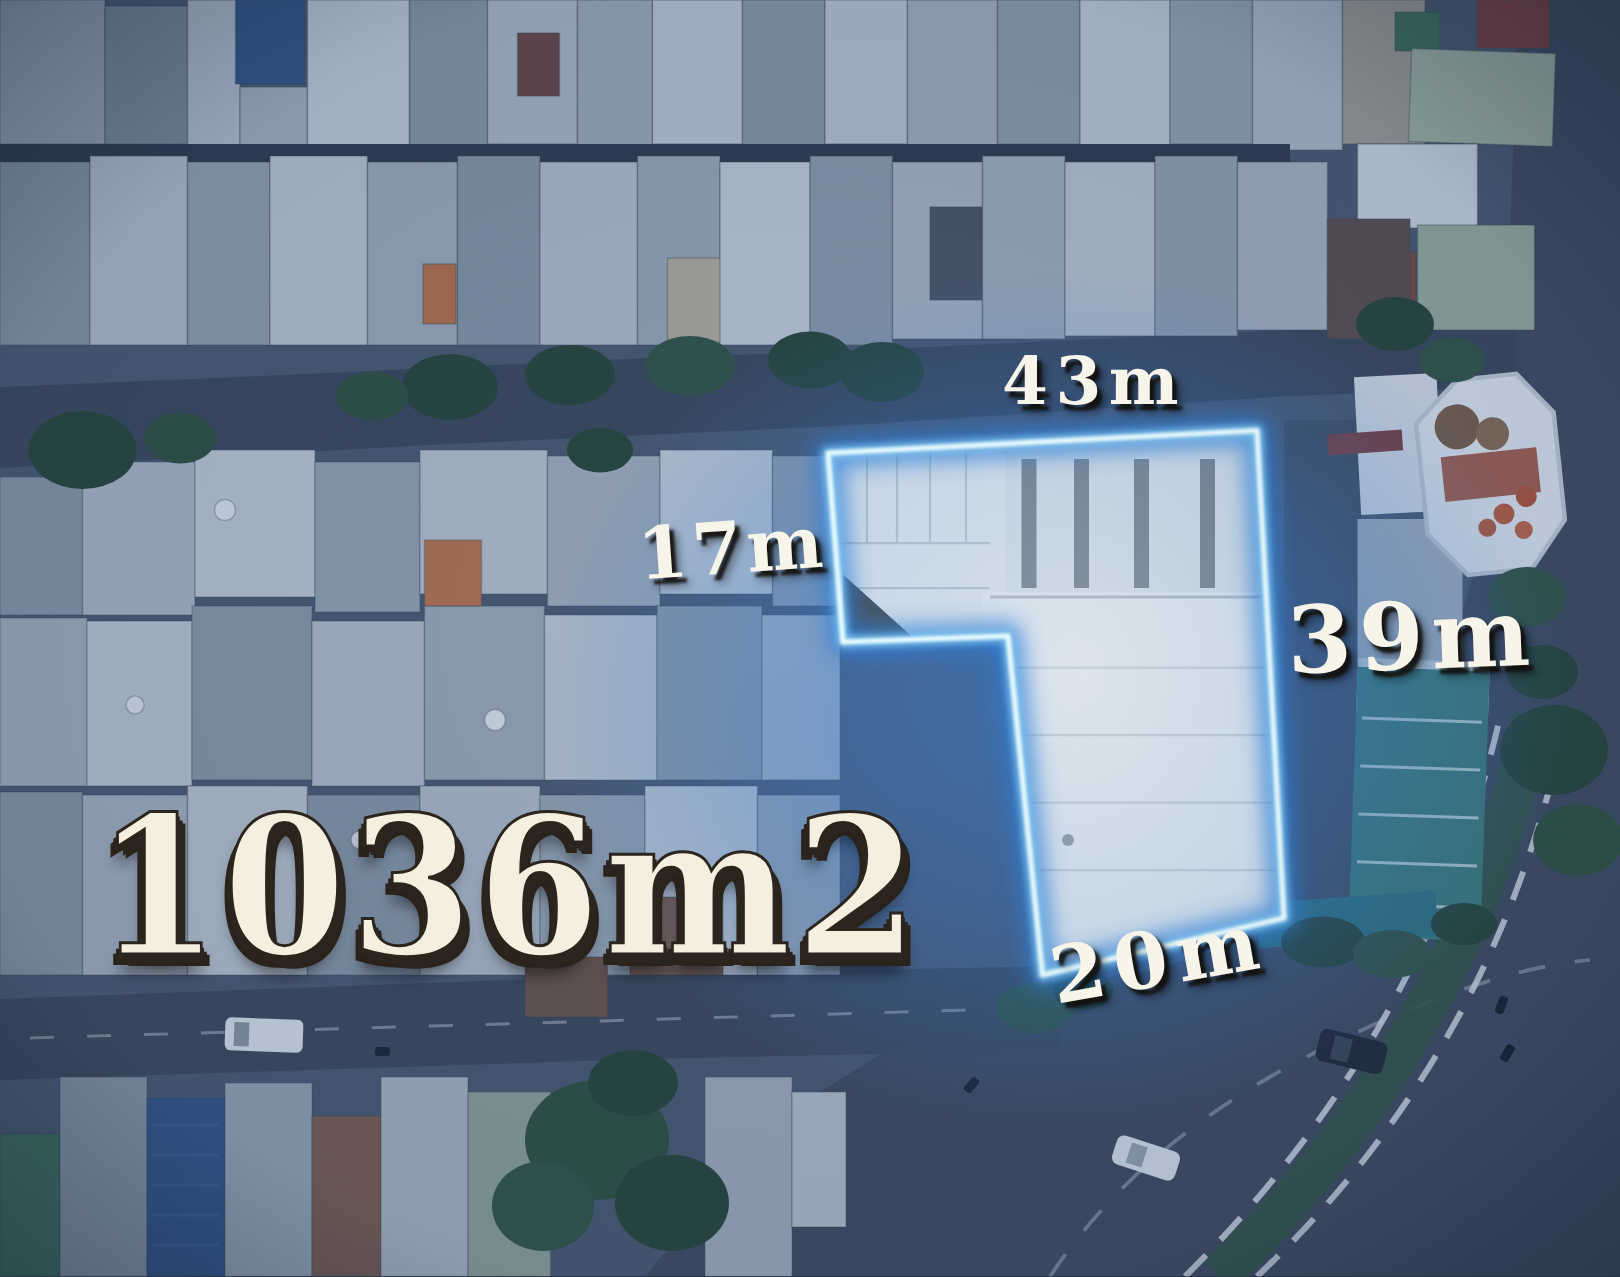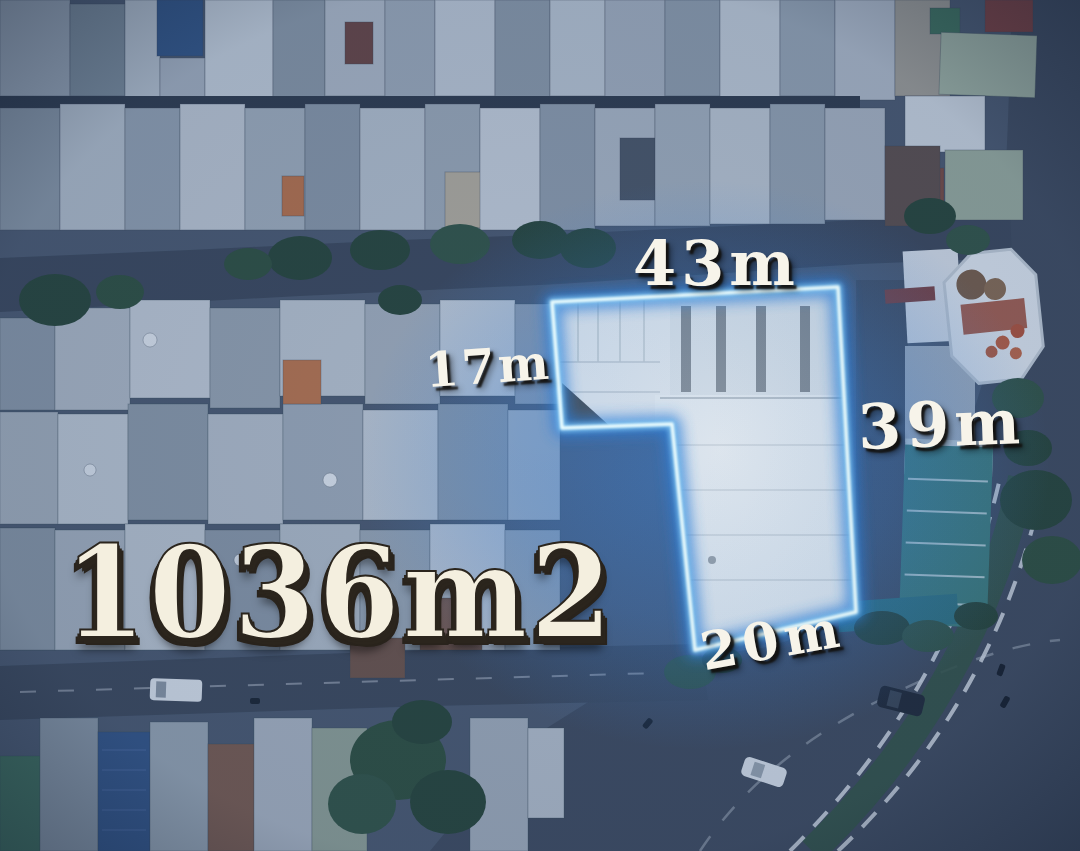--- a/index.html
+++ b/index.html
@@ -12,21 +12,21 @@
   .label{
     position:absolute;
     font-weight:bold;
     color:#f7f4ea;
     text-shadow:3px 4px 2px rgba(18,16,12,0.9), 5px 6px 6px rgba(0,0,0,0.45);
     letter-spacing:5px;
     line-height:1;
     white-space:nowrap;
     user-select:none;
   }
-  .label-top{left:633px;top:233px;font-size:62px;}
+  .label-top{left:668px;top:233px;font-size:44px;}
   .label-left{left:425px;top:342px;font-size:48px;letter-spacing:3px;transform:rotate(-4deg);}
   .label-right{left:858px;top:394px;font-size:62px;transform:rotate(-2deg);}
   .label-bottom{left:700px;top:614px;font-size:52px;letter-spacing:6px;transform:rotate(-10deg);}
   .label-area{
     left:64px;top:528px;font-size:128px;letter-spacing:3px;
     color:#f4efdf;
     transform:scaleX(.92);
     transform-origin:left center;
     -webkit-text-stroke:2px #2b251d;
     text-shadow:

